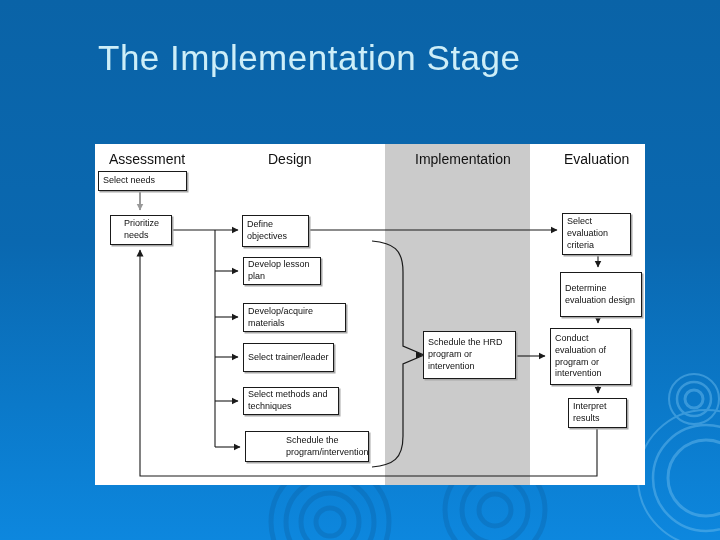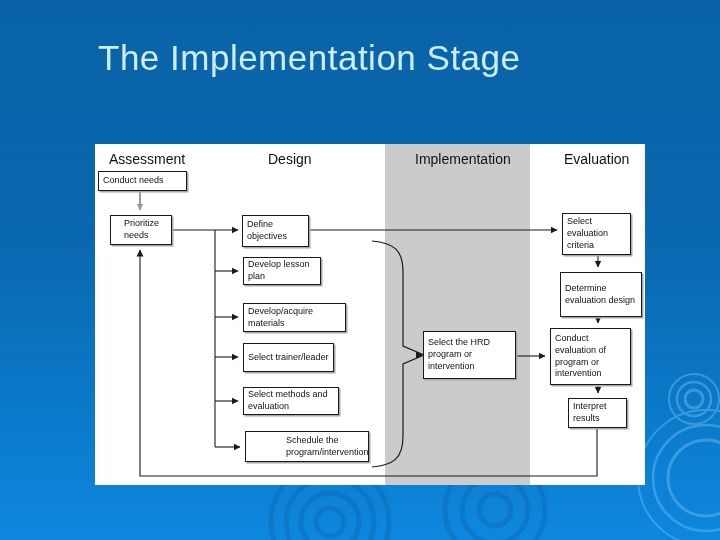--- a/index.html
+++ b/index.html
@@ -115,27 +115,27 @@
       <line x1="503" y1="111" x2="503" y2="123" stroke="#1a1a1a" stroke-width="1.1" marker-end="url(#ah)"></line>
       <line x1="503" y1="173" x2="503" y2="179" stroke="#1a1a1a" stroke-width="1.1" marker-end="url(#ah)"></line>
       <line x1="503" y1="241" x2="503" y2="249" stroke="#1a1a1a" stroke-width="1.1" marker-end="url(#ah)"></line>
     </svg>
 
     <div class="col-header h-assessment">Assessment</div>
     <div class="col-header h-design">Design</div>
     <div class="col-header h-implementation">Implementation</div>
     <div class="col-header h-evaluation">Evaluation</div>
 
-    <div class="box b-assess">Conduct needs</div>
+    <div class="box b-assess">Select needs</div>
     <div class="box b-prioritize">Prioritize needs</div>
     <div class="box b-define">Define objectives</div>
     <div class="box b-lesson">Develop lesson plan</div>
     <div class="box b-materials">Develop/acquire materials</div>
     <div class="box b-trainer">Select trainer/leader</div>
-    <div class="box b-methods">Select methods and evaluation</div>
+    <div class="box b-methods">Select methods and techniques</div>
     <div class="box b-schedule">Schedule the program/intervention</div>
-    <div class="box b-deliver">Select the HRD program or intervention</div>
+    <div class="box b-deliver">Schedule the HRD program or intervention</div>
     <div class="box b-criteria">Select evaluation criteria</div>
     <div class="box b-determine">Determine evaluation design</div>
     <div class="box b-interpret">Interpret results</div>
     <div class="box b-conduct">Conduct evaluation of program or intervention</div>
   </div>
 </div>
 
 </body></html>

